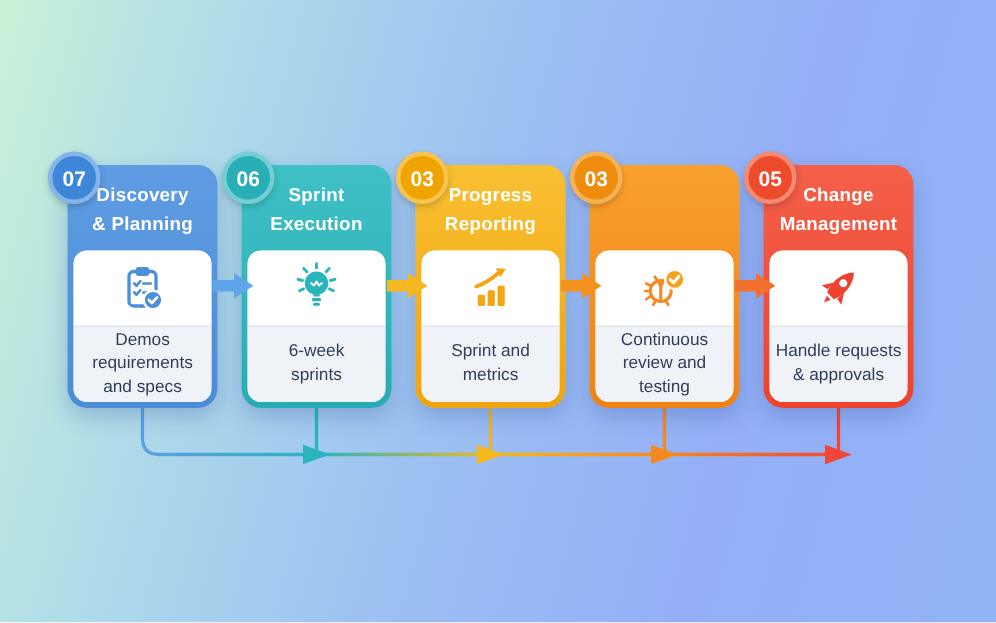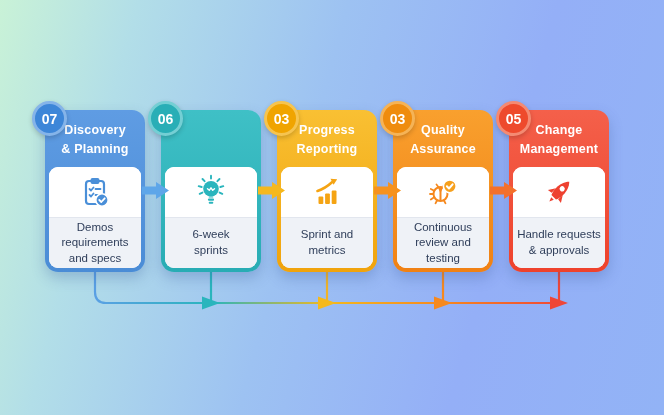--- a/index.html
+++ b/index.html
@@ -89,20 +89,22 @@
       <div class="desc">Demos
 requirements
 and specs</div>
     </div>
   </div>
 
   <div class="card" style="left:161px;--hdr1:#3fc0c6;--hdr2:#28acb4;--badge:#29aeb6;--ring:#74cfd4;">
     <div class="badge">
       <span>06</span>
     </div>
+    <div class="hdr">Sprint
+Execution</div>
     <div class="panel">
       <div class="icon-area">
         <svg width="36" height="36" viewBox="0 0 36 36">
           <g stroke="#2ab5bd" stroke-width="1.9" stroke-linecap="round">
             <line x1="18" y1="4.6" x2="18" y2="1.8"></line>
             <line x1="24.4" y1="7.2" x2="26.5" y2="5"></line>
             <line x1="11.6" y1="7.2" x2="9.5" y2="5"></line>
             <line x1="27.3" y1="13" x2="30.3" y2="12.2"></line>
             <line x1="8.7" y1="13" x2="5.7" y2="12.2"></line>
             <line x1="26.6" y1="18.6" x2="29.3" y2="19.8"></line>
@@ -138,22 +140,20 @@
       </div>
       <div class="desc">Sprint and
 metrics</div>
     </div>
   </div>
 
   <div class="card" style="left:393px;--hdr1:#f9a02e;--hdr2:#f08114;--badge:#ef8c0e;--ring:#f5b356;">
     <div class="badge">
       <span>03</span>
     </div>
-    <div class="hdr">Quality
-Assurance</div>
     <div class="panel">
       <div class="icon-area">
         <svg width="36" height="36" viewBox="0 0 36 36">
           <circle cx="15.5" cy="20" r="7" fill="none" stroke="#f6891e" stroke-width="2"></circle>
           <line x1="15.5" y1="13" x2="15.5" y2="27" stroke="#f6891e" stroke-width="2"></line>
           <path d="M11.5 10.5 Q14.2 13.5 15.5 17 Q16.8 13.5 19.5 10.5" fill="none" stroke="#f6891e" stroke-width="1.8" stroke-linecap="round"></path>
           <g stroke="#f6891e" stroke-width="1.8" stroke-linecap="round">
             <line x1="8.8" y1="16.5" x2="5.8" y2="15"></line>
             <line x1="8.2" y1="20" x2="5" y2="20"></line>
             <line x1="8.8" y1="23.5" x2="5.8" y2="25.5"></line>

